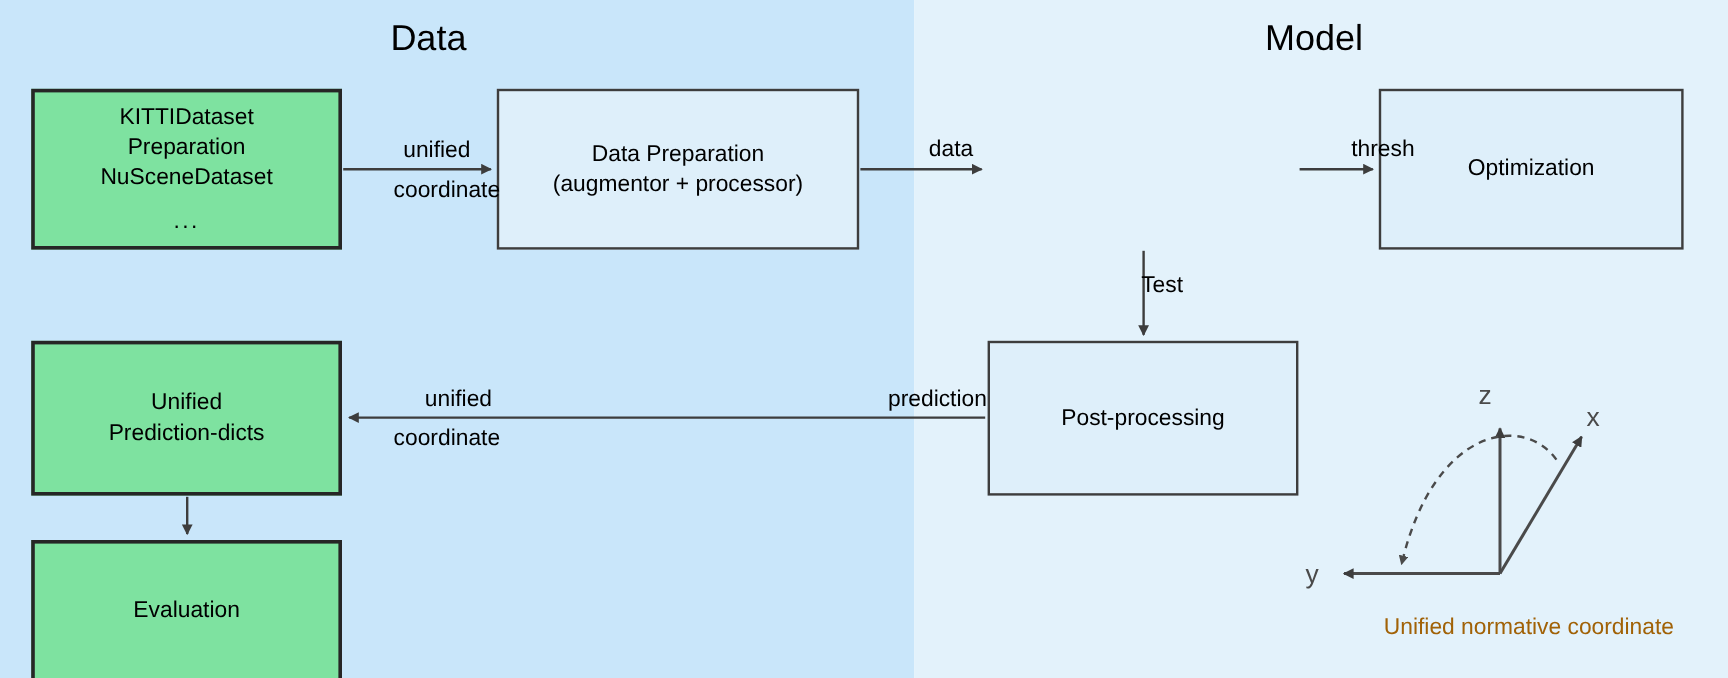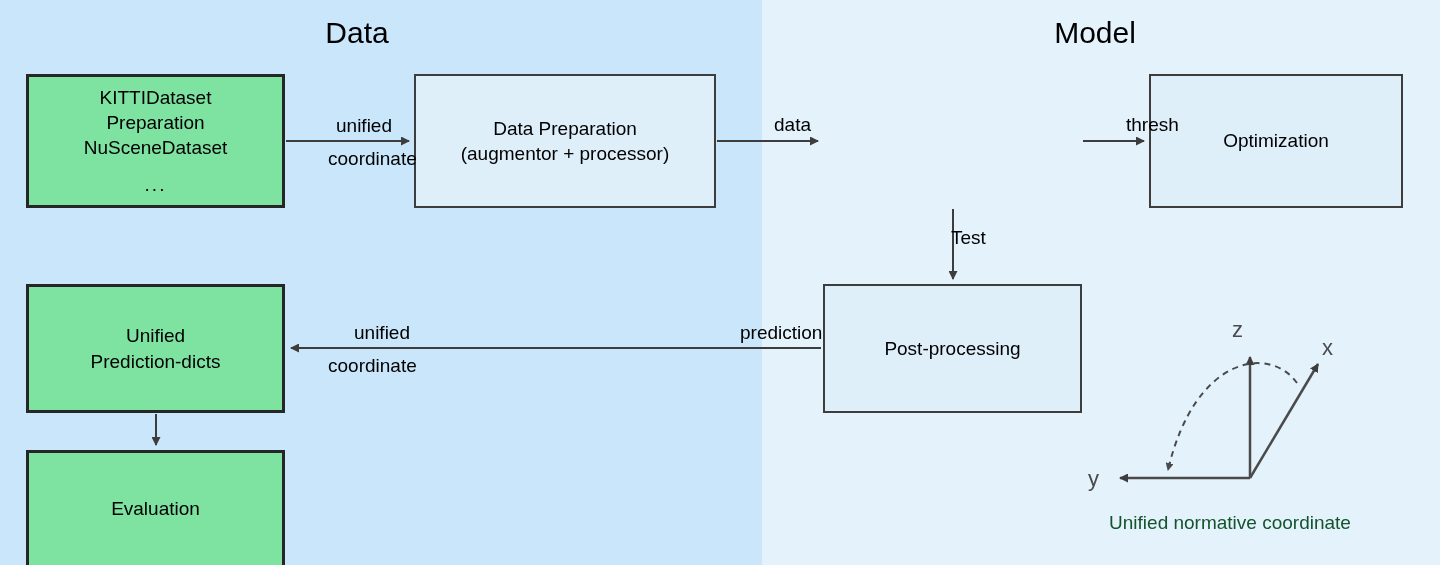--- a/index.html
+++ b/index.html
@@ -77,21 +77,21 @@
   #lbl-prediction{left:704px;top:322px;}
   #lbl-unified-2{left:318px;top:322px;}
   #lbl-coordinate-2{left:292px;top:355px;}
 
   
   #wires{position:absolute;left:0;top:0;width:1440px;height:565px;pointer-events:none;}
 
   
   #coord-caption{
     position:absolute;left:1065px;top:512px;width:330px;
-    text-align:center;font-size:19px;color:#14532d;white-space:nowrap;
+    text-align:right;font-size:19px;color:#a16207;white-space:nowrap;
   }
   .axis-label{
     position:absolute;font-size:22px;color:#4a4a4a;white-space:nowrap;
   }
   #axis-z{left:1232px;top:317px;}
   #axis-x{left:1322px;top:335px;}
   #axis-y{left:1088px;top:466px;}
 </style>
 </head>
 <body>

